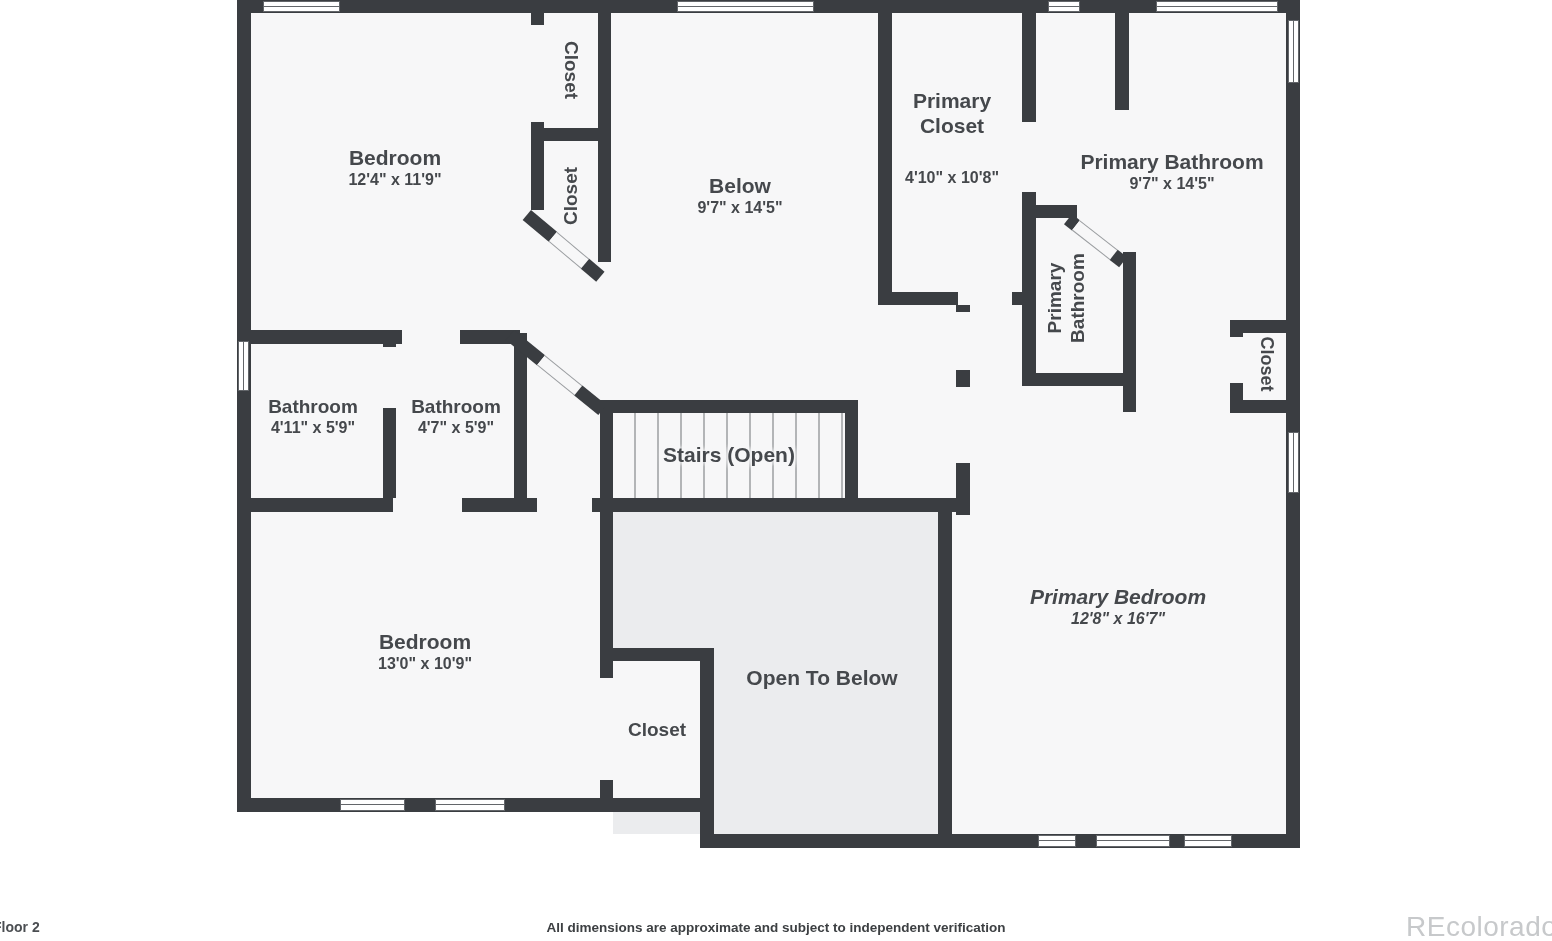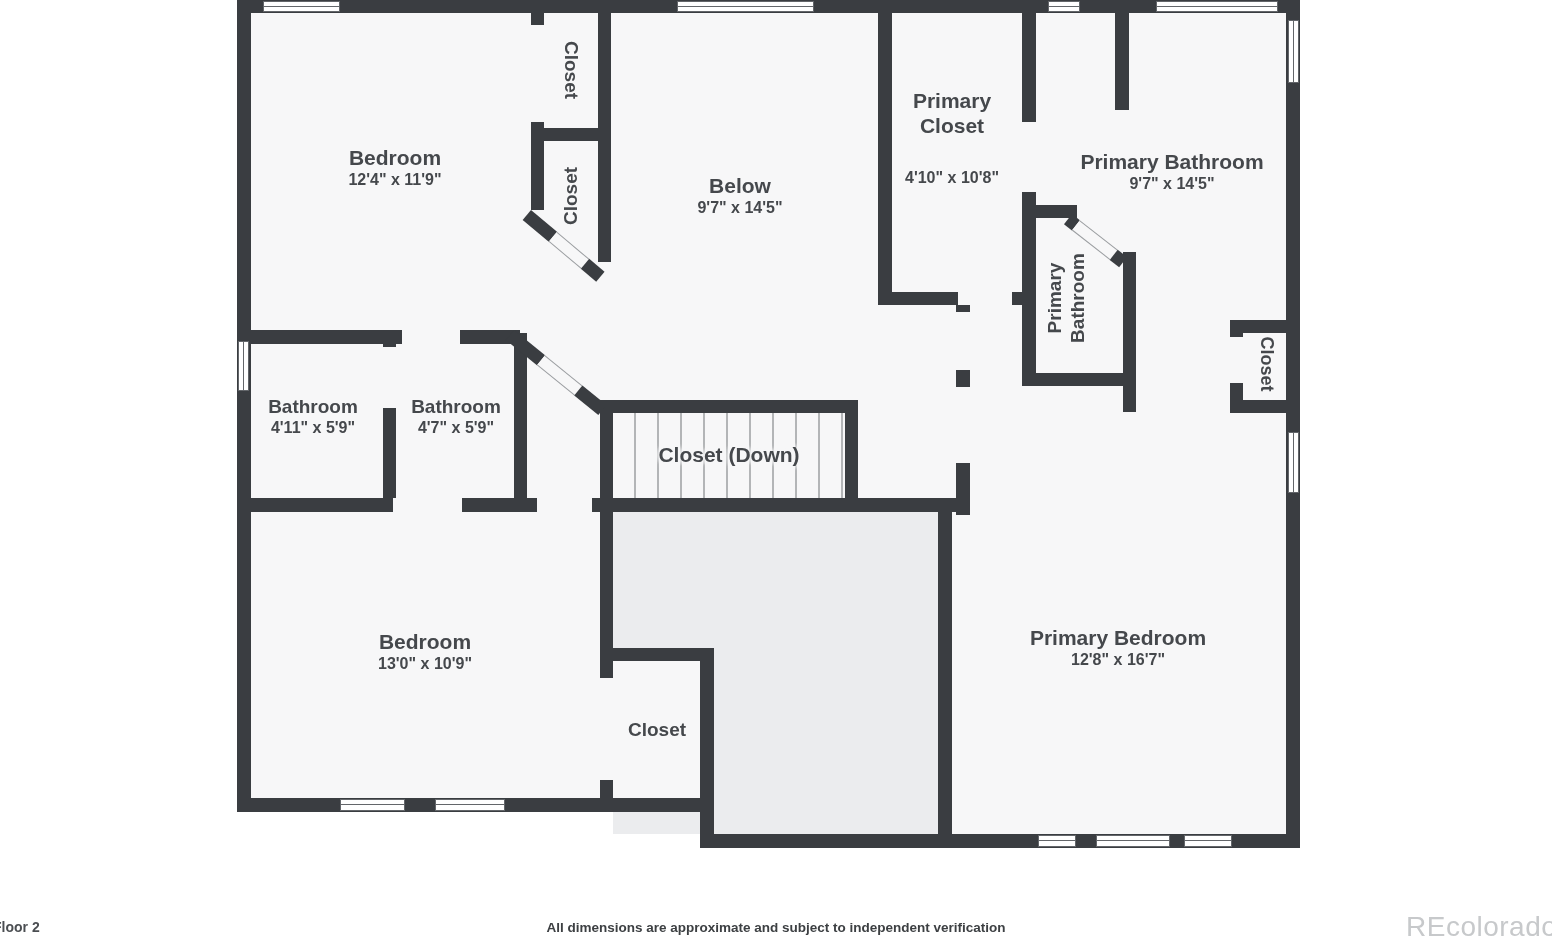--- a/index.html
+++ b/index.html
@@ -167,34 +167,37 @@
     <div class="room-name sm">Bathroom</div>
     <div class="room-dims">4'11" x 5'9"</div>
   </div>
 
   <div class="room-label nowrap" style="left:376px;top:390px;width:160px;height:54px;">
     <div class="room-name sm">Bathroom</div>
     <div class="room-dims">4'7" x 5'9"</div>
   </div>
 
   <div class="room-label nowrap" style="left:619px;top:435px;width:220px;height:40px;">
-    <div class="room-name halo">Closet (Down)</div>
+    <div class="room-name halo">Stairs (Open)</div>
   </div>
 
   <div class="room-label nowrap" style="left:315px;top:624px;width:220px;height:56px;">
     <div class="room-name">Bedroom</div>
     <div class="room-dims">13'0" x 10'9"</div>
   </div>
 
   <div class="room-label nowrap" style="left:607px;top:705px;width:100px;height:50px;">
     <div class="room-name sm">Closet</div>
   </div>
 
-
-  <div class="room-label nowrap" style="left:998px;top:620px;width:240px;height:56px;">
+  <div class="room-label nowrap" style="left:712px;top:656px;width:220px;height:44px;">
+    <div class="room-name">Open To Below</div>
+  </div>
+
+  <div class="room-label nowrap" style="left:998px;top:579px;width:240px;height:56px;font-style:italic;">
     <div class="room-name">Primary Bedroom</div>
     <div class="room-dims">12'8" x 16'7"</div>
   </div>
 
 </div>
 
 <div class="footer-left">Floor 2</div>
 <div class="footer-center">All dimensions are approximate and subject to independent verification</div>
 <div class="watermark">REcolorado</div>
 

